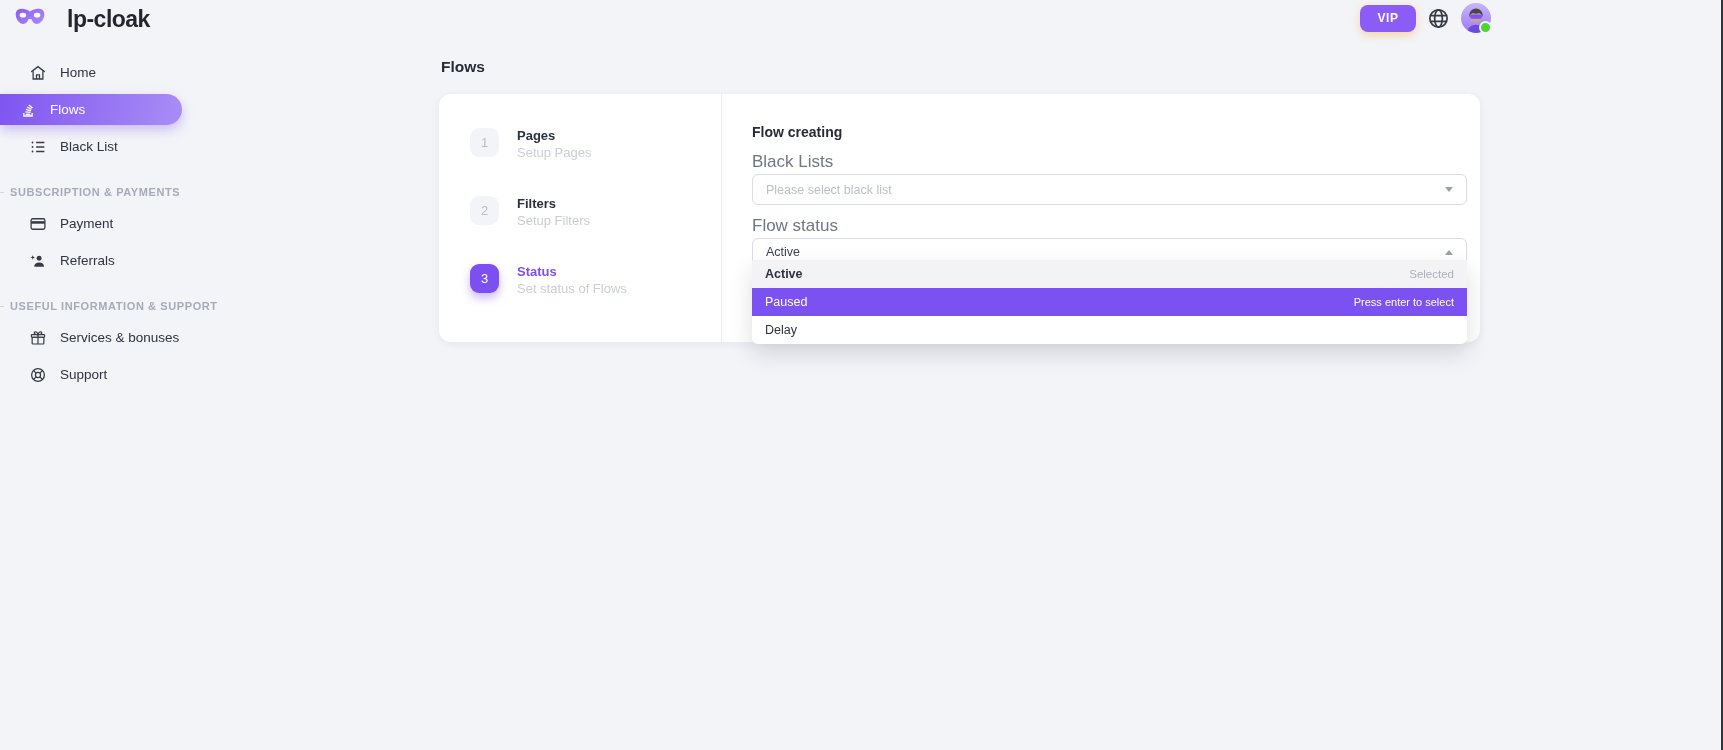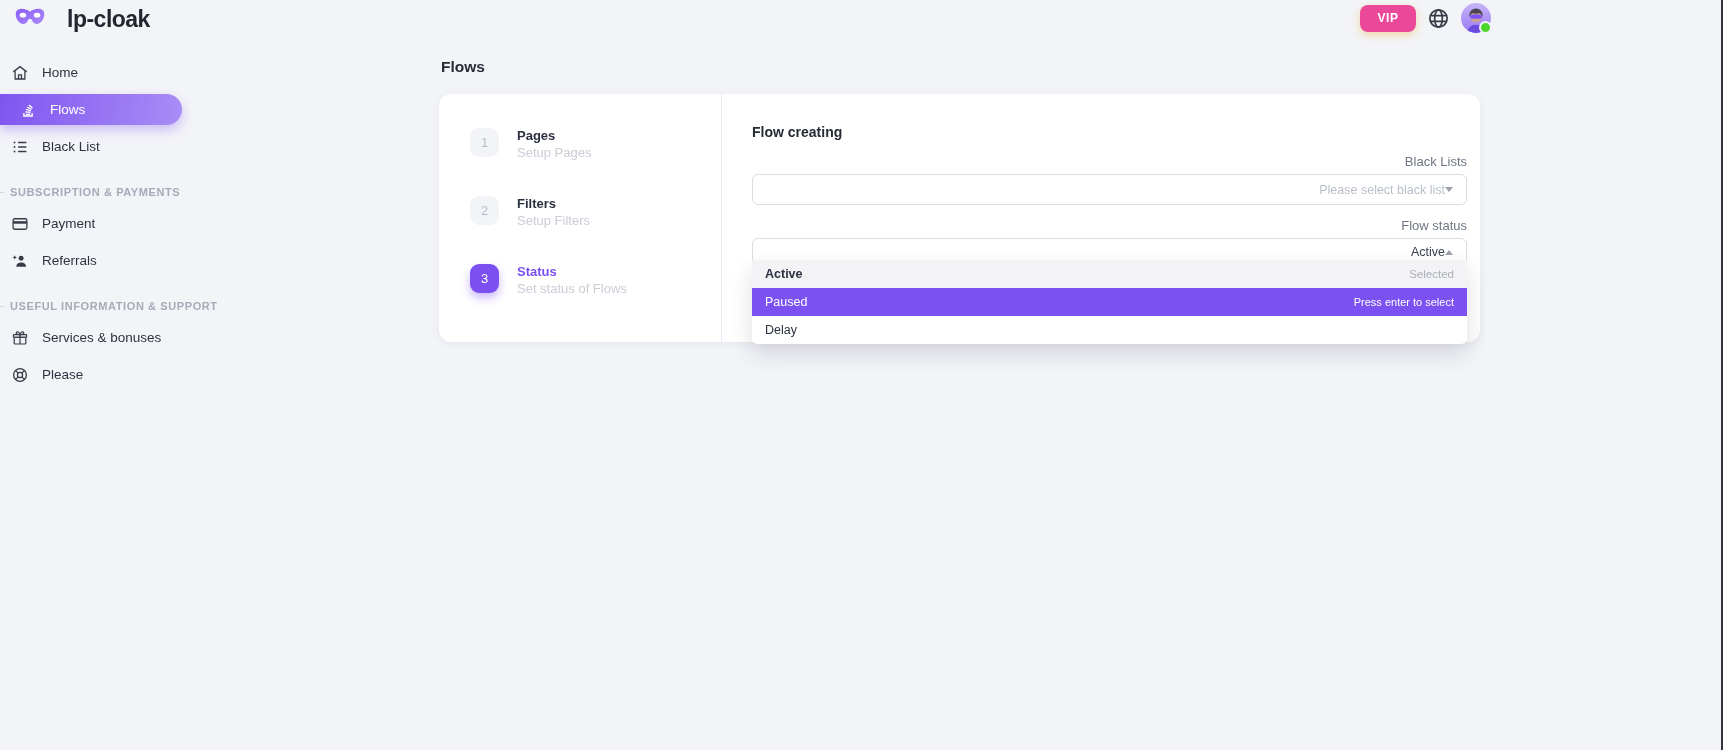--- a/index.html
+++ b/index.html
@@ -5,32 +5,32 @@
   html,body{margin:0;padding:0;}
   body{width:1723px;height:750px;overflow:hidden;background:#f3f4f8;
        font-family:"Liberation Sans","DejaVu Sans",sans-serif;color:#2e3340;}
   .page{position:relative;width:1723px;height:750px;box-sizing:border-box;
         border-right:2px solid #31343d;background:#f3f4f8;}
 
   
   .logo{position:absolute;left:13px;top:5px;display:flex;align-items:center;gap:20px;cursor:pointer;}
   .logo-text{font-size:23px;font-weight:800;letter-spacing:-0.5px;color:#23262e;}
   .topbar-right{position:absolute;left:1360px;top:2px;height:32px;display:flex;align-items:center;gap:11px;}
-  .vip-btn{width:56px;height:27px;border:none;border-radius:8px;background:#ec4899;
+  .vip-btn{width:56px;height:27px;border:none;border-radius:8px;background:#8b5cf6;
            color:#fff;font-weight:700;font-size:12px;letter-spacing:0.5px;cursor:pointer;
            box-shadow:0 3px 8px rgba(242,177,60,.45);font-family:inherit;}
   .globe{width:23px;height:23px;color:#363b45;cursor:pointer;display:block;}
   .avatar{position:relative;width:30px;height:30px;cursor:pointer;}
   .avatar svg{display:block;}
   .online-dot{position:absolute;right:-1px;bottom:-1px;width:9px;height:9px;border-radius:50%;
               background:#4cd62b;border:2px solid #f3f4f8;}
 
   
   .sidebar{position:absolute;left:0;top:54px;width:200px;}
-  .nav-item{height:37px;display:flex;align-items:center;gap:13px;padding-left:11px;
+  .nav-item{height:37px;display:flex;align-items:center;gap:13px;padding-left:29px;
             font-size:13.5px;color:#2e3340;cursor:pointer;}
   .nav-item svg{width:18px;height:18px;flex:none;color:#363b45;}
   .nav-item.active{width:182px;padding-left:19px;box-sizing:border-box;height:31px;margin:3px 0;
             border-radius:0 16px 16px 0;color:#fff;
             background:linear-gradient(100deg,#7f55f0 0%,#a98df6 100%);
             box-shadow:0 5px 12px rgba(127,85,240,.35);}
   .nav-item.active svg{color:#fff;}
   .section-header{margin:21px 0 7px;width:185px;display:flex;align-items:center;
             font-size:11px;font-weight:600;letter-spacing:0.6px;color:#a6abb7;white-space:nowrap;}
   .section-header::before{content:"";width:4px;height:1px;background:#d4d7de;margin-right:6px;flex:none;}
@@ -48,23 +48,23 @@
   .step-badge{width:29px;height:29px;border-radius:9px;background:#f3f4f7;color:#b9bdc8;
          display:flex;align-items:center;justify-content:center;font-size:13px;flex:none;}
   .step.active .step-badge{background:#7c4ff0;color:#fff;box-shadow:0 5px 10px rgba(124,79,240,.4);}
   .step-title{font-size:13px;font-weight:700;color:#2b3040;line-height:16px;}
   .step.active .step-title{color:#7c4ff0;}
   .step-sub{font-size:13px;color:#cacdd6;line-height:16px;margin-top:1px;}
 
   
   .form{position:absolute;left:313px;top:0;width:715px;}
   .form-title{margin:29px 0 0;font-size:14px;font-weight:700;color:#262b35;line-height:18px;}
-  .field-label{margin-top:13px;font-size:13px;color:#6f7684;line-height:15px;text-align:right;}
+  .field-label{margin-top:13px;font-size:17px;color:#6f7684;line-height:15px;}
   .select{box-sizing:border-box;margin-top:5px;height:31px;border:1px solid #d9dce4;border-radius:6px;
-          background:#fff;display:flex;align-items:center;justify-content:flex-end;
+          background:#fff;display:flex;align-items:center;justify-content:space-between;
           padding:0 13px;cursor:pointer;}
   .select.small{height:28px;}
   .placeholder{font-size:12.5px;color:#b9bfc9;}
   .select-value{font-size:12.5px;color:#3a4150;}
   .chev{width:0;height:0;border-left:4px solid transparent;border-right:4px solid transparent;flex:none;}
   .chev.down{border-top:5px solid #9aa0ac;}
   .chev.up{border-bottom:5px solid #9aa0ac;}
 
   
   .dropdown{position:absolute;left:0;top:166px;width:715px;background:#fff;z-index:5;
@@ -190,21 +190,21 @@
         <path d="M12 7.4c4.2 0 5.7-1.4 4.8-2.9s-3.8-.9-4.8 2.9z"></path>
       </svg>
       <span>Services &amp; bonuses</span>
     </div>
     <div class="nav-item">
       <svg viewBox="0 0 24 24" fill="none" stroke="currentColor" stroke-width="1.7">
         <circle cx="12" cy="12" r="8.5"></circle>
           <circle cx="12" cy="12" r="3.4"></circle>
         <path d="M6.2 6.2l3.3 3.3M17.8 6.2l-3.3 3.3M6.2 17.8l3.3-3.3M17.8 17.8l-3.3-3.3"></path>
       </svg>
-      <span>Please</span>
+      <span>Support</span>
     </div>
   </nav>
 
   <div class="page-title">Flows</div>
 
   <section class="card">
 
     <div class="steps">
       <div class="step">
         <div class="step-badge">1</div>

